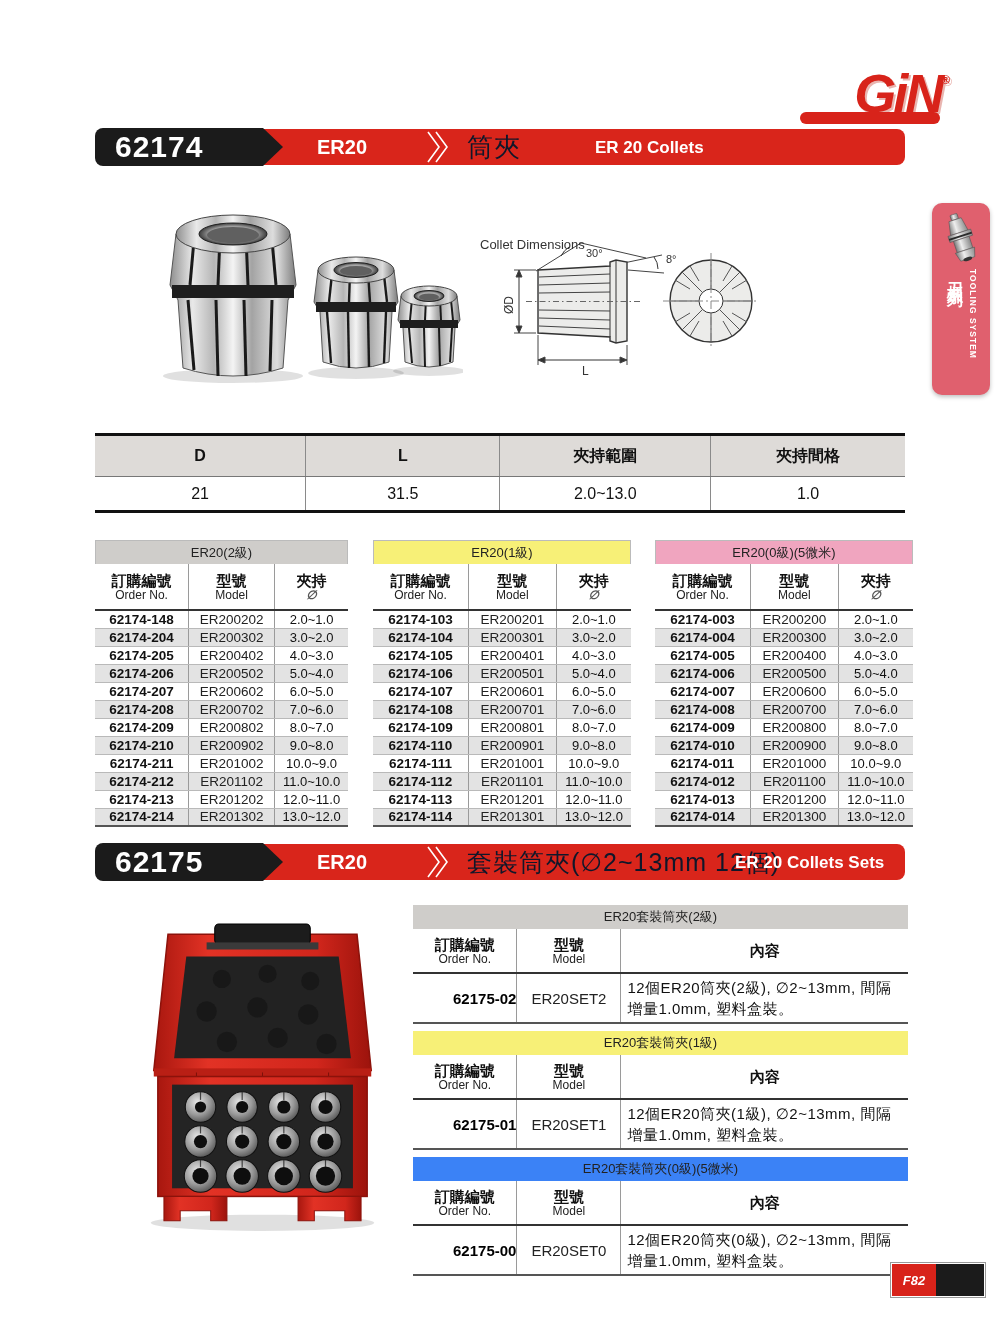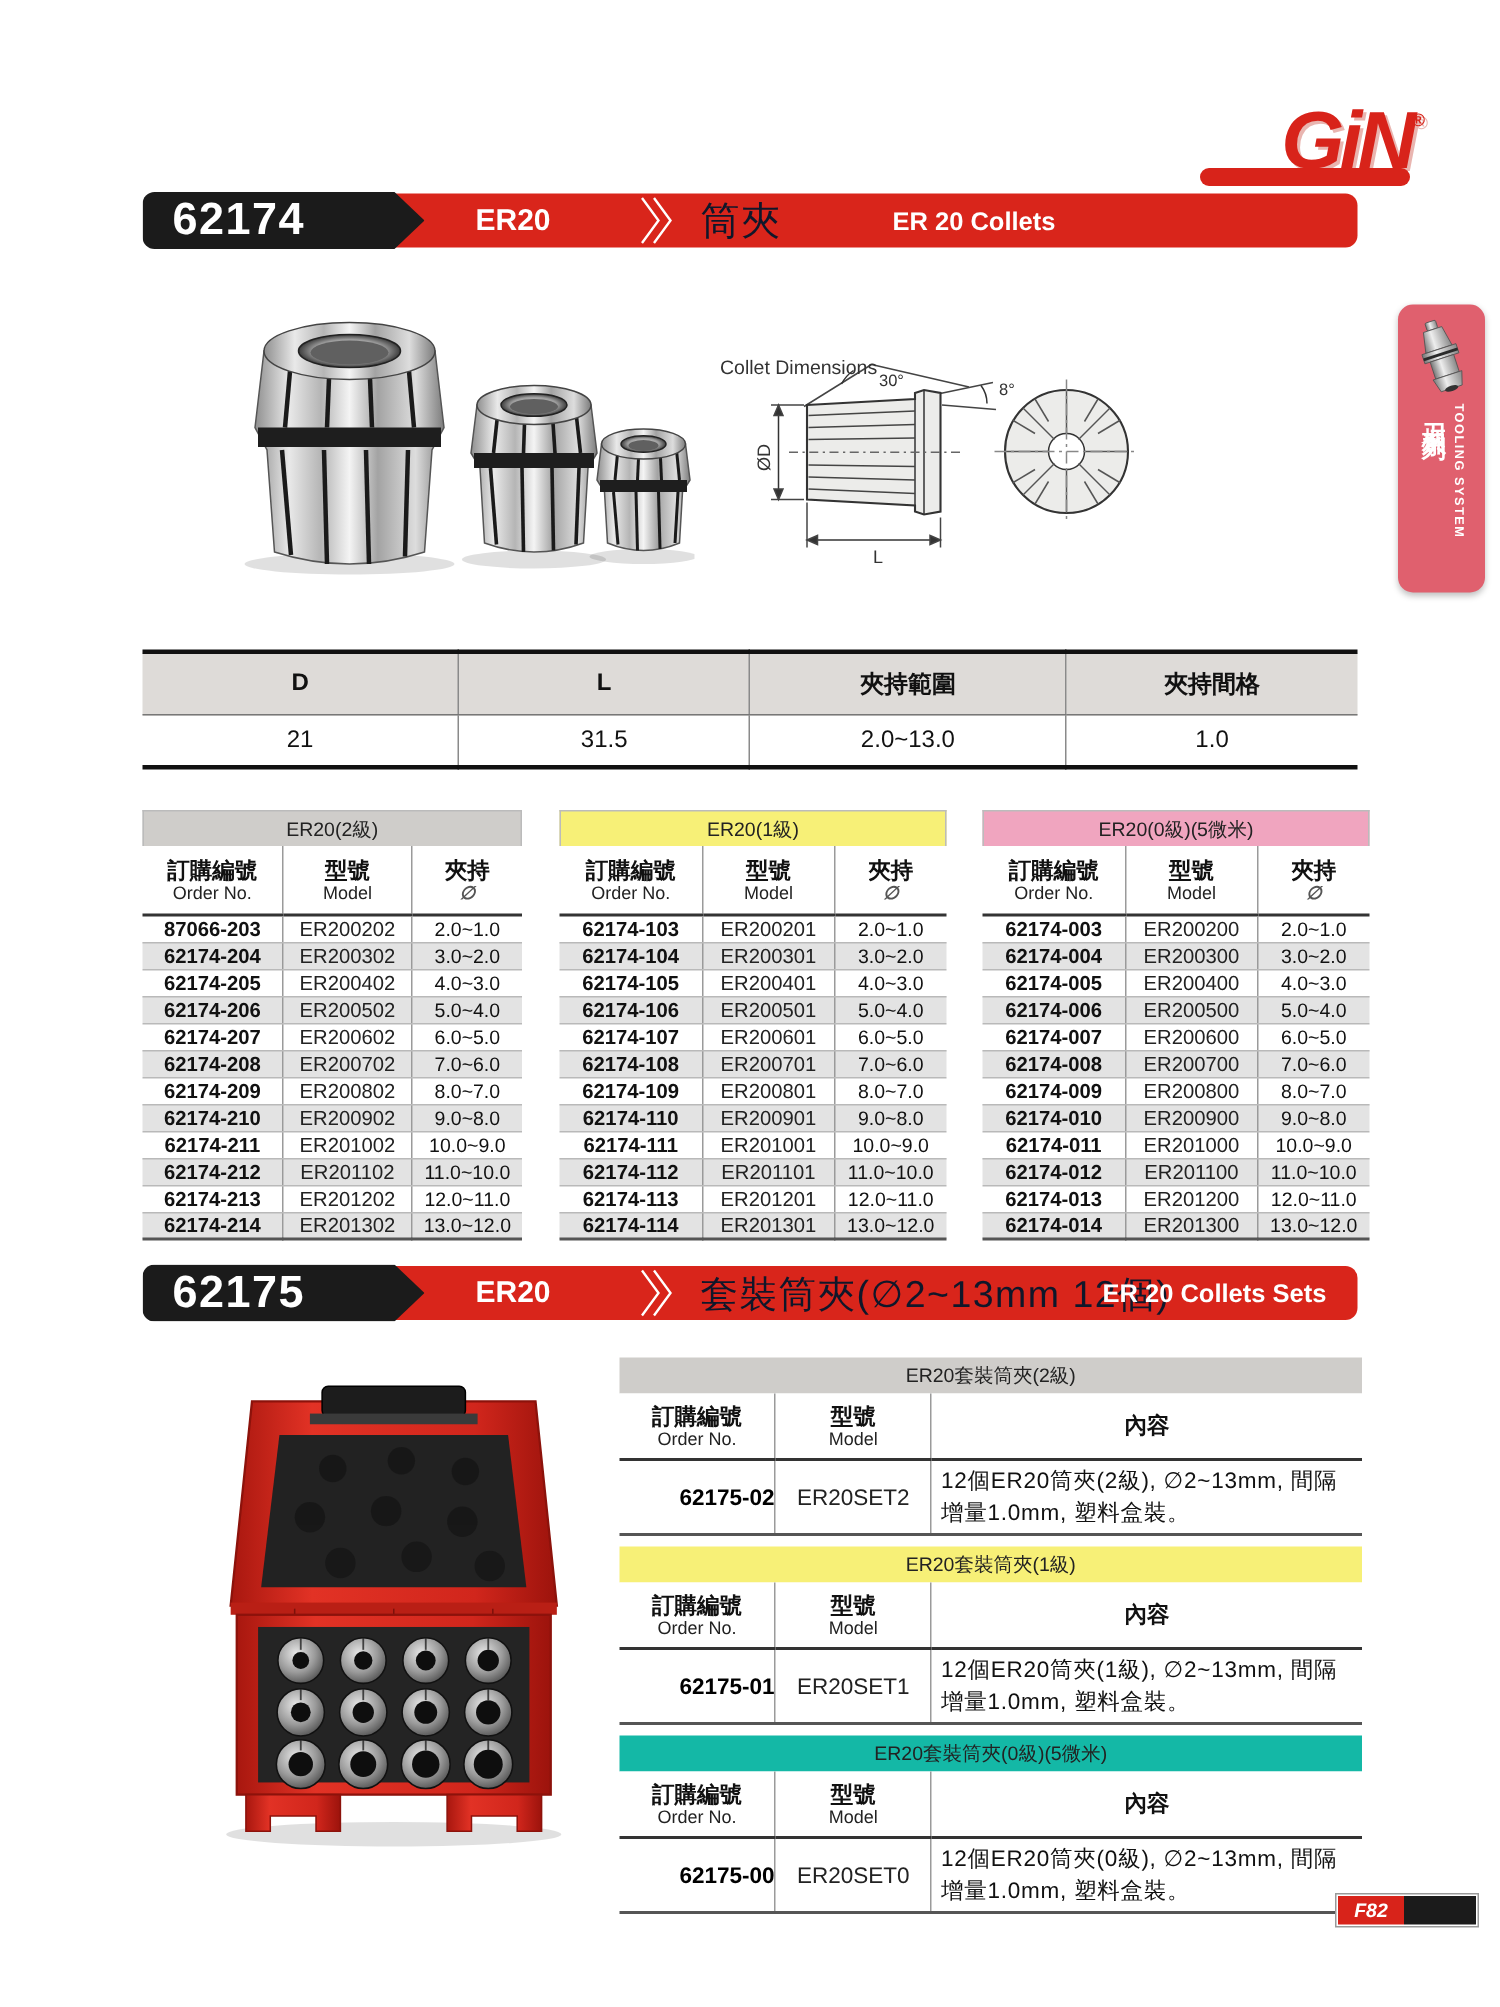--- a/index.html
+++ b/index.html
@@ -78,21 +78,21 @@
                    font-size:13px; color:#222; }
   .stable table { width:100%; border-collapse:collapse; border-bottom:2px solid #555; }
   .stable th { height:44px; background:#fff; border-bottom:2px solid #333; vertical-align:middle; }
   .stable th:not(:last-child), .stable td:not(:last-child) { border-right:1px solid #9a9a9a; }
   .stable td { height:50px; vertical-align:middle; }
   .stable td.so { width:21%; text-align:right; font-size:15px; font-weight:bold; }
   .stable td.sm { width:21%; text-align:center; font-size:15px; color:#222; }
   .stable td.sc { width:58%; font-size:15px; color:#111; padding:2px 6px; line-height:1.4; letter-spacing:0.5px; }
 
   
-  .page-badge { position:absolute; left:890px; top:1262px; width:96px; height:23px;
+  .page-badge { position:absolute; left:890px; top:1262px; width:96px; height:36px;
                 border:1px solid #999; background:#fff; display:flex; padding:1px; }
   .page-badge .red { background:#d8231a; color:#fff; font-size:13px; font-weight:bold; font-style:italic;
                 width:44px; display:flex; align-items:center; justify-content:center; }
   .page-badge .black { background:#1b1b1b; flex:1; }
 
   .photo { position:absolute; }
   svg text { font-family:"Liberation Sans", sans-serif; }
 </style>
 </head>
 <body>
@@ -316,21 +316,21 @@
               <div class="h-en">Model</div>
             </th>
         <th>
               <div class="h-zh">夾持</div>
               <div class="h-sym">∅</div>
             </th>
       </tr>
         </thead>
       <tbody>
           <tr>
-            <td class="c0">87066-203</td>
+            <td class="c0">62174-148</td>
             <td class="c1">ER200202</td>
             <td class="c2">2.0~1.0</td>
           </tr>
           <tr>
             <td class="c0">62174-204</td>
             <td class="c1">ER200302</td>
             <td class="c2">3.0~2.0</td>
           </tr>
           <tr>
             <td class="c0">62174-205</td>
@@ -706,21 +706,21 @@
             <tr>
           <td class="so">62175-01</td>
           <td class="sm">ER20SET1</td>
           <td class="sc">12個ER20筒夾(1級), ∅2~13mm, 間隔增量1.0mm, 塑料盒裝。</td>
         </tr>
           </tbody>
       </table>
     </div>
 
     <div class="stable">
-      <div class="title" style="background: #14b8a6;">ER20套裝筒夾(0級)(5微米)</div>
+      <div class="title" style="background: #3b82f6;">ER20套裝筒夾(0級)(5微米)</div>
       <table>
         <thead>
             <tr>
           <th style="width:21%">
                 <div class="h-zh">訂購編號</div>
                 <div class="h-en">Order No.</div>
               </th>
           <th style="width:21%">
                 <div class="h-zh">型號</div>
                 <div class="h-en">Model</div>

